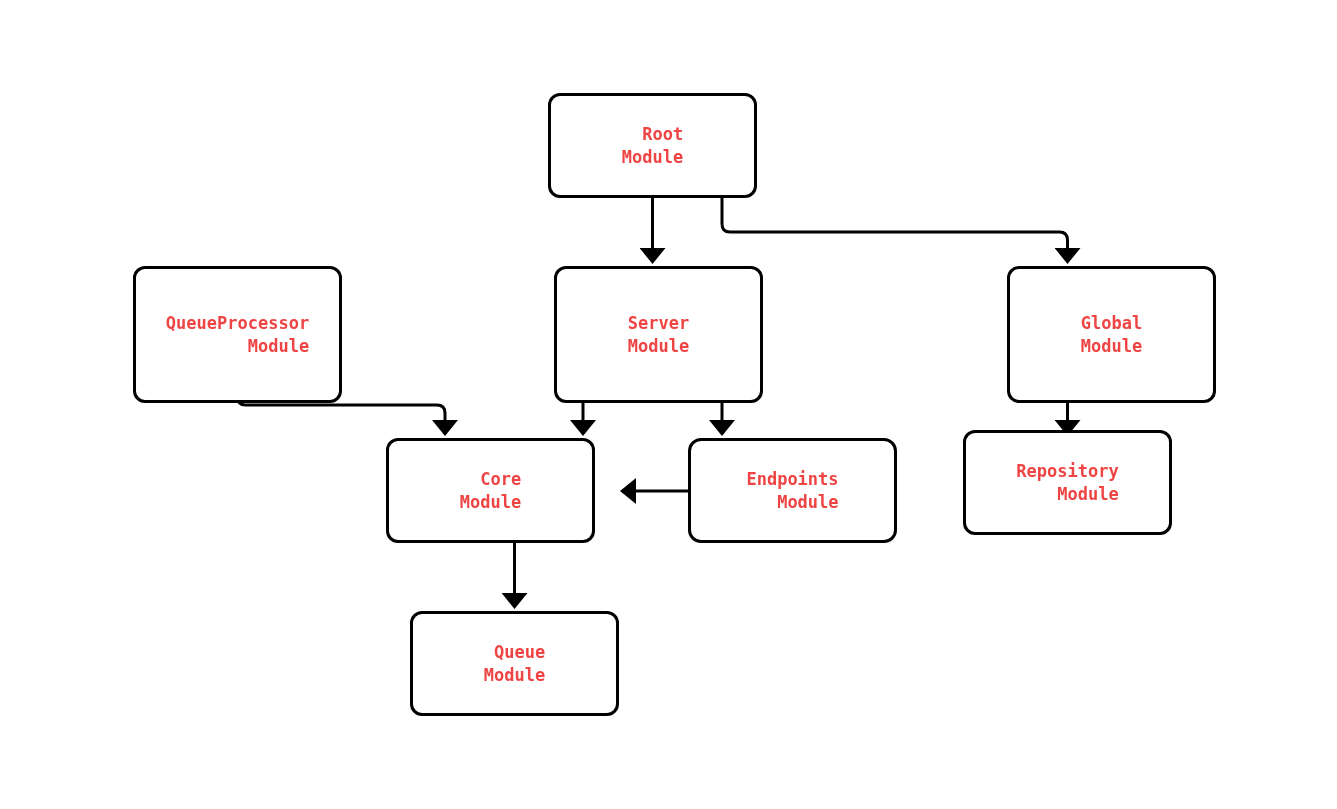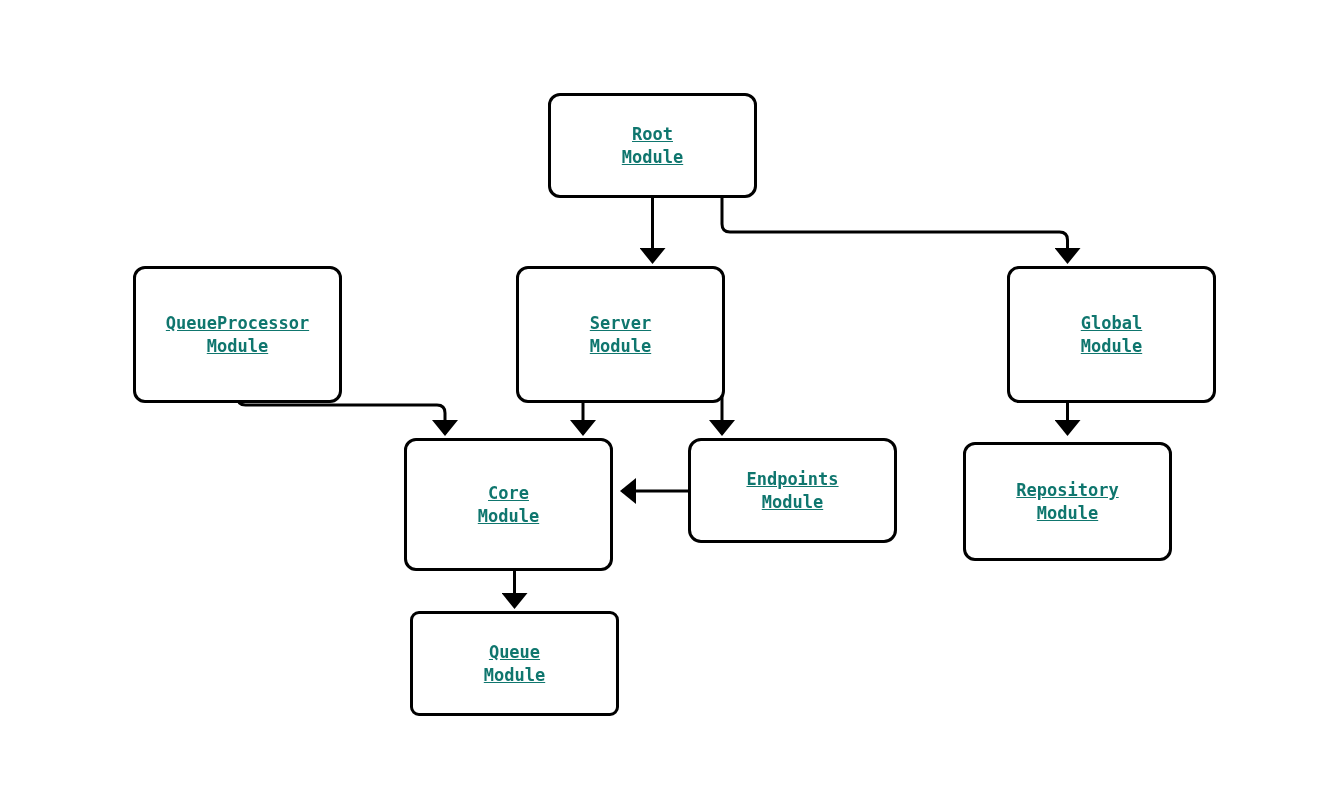--- a/index.html
+++ b/index.html
@@ -36,35 +36,34 @@
     background: #ffffff;
     border: 3px solid #000000;
     border-radius: 12px;
     display: flex;
     align-items: center;
     justify-content: center;
   }
   .node .label {
     font-size: 17px;
     font-weight: bold;
-    color: #0f766e;
-    text-align: center;
+    color: #ef4444;
+    text-align: right;
     white-space: pre-line;
     line-height: 23px;
-    text-decoration: underline;
   }
   
   #node-root          { left: 548px; top:  93px; height: 105px; }
   #node-queueprocessor{ left: 133px; top: 266px; }
-  #node-server        { left: 516px; top: 266px; }
+  #node-server        { left: 554px; top: 266px; }
   #node-global        { left: 1007px; top: 266px; }
-  #node-core          { left: 404px; top: 438px; height: 133px; }
+  #node-core          { left: 386px; top: 438px; height: 105px; }
   #node-endpoints     { left: 688px; top: 438px; height: 105px; border-radius: 13px; }
-  #node-repository    { left: 963px; top: 442px; height: 119px; }
-  #node-queue         { left: 410px; top: 611px; height: 105px; border-radius: 9px; }
+  #node-repository    { left: 963px; top: 430px; height: 105px; }
+  #node-queue         { left: 410px; top: 611px; height: 105px; }
 </style>
 </head>
 <body>
 
 <div id="canvas">
 
   <svg id="edge-layer" viewBox="0 0 1337 809" xmlns="http://www.w3.org/2000/svg">
     <defs>
       <marker id="arrowhead" viewBox="0 0 16 26" markerUnits="userSpaceOnUse" markerWidth="16" markerHeight="26" refX="14" refY="13" orient="auto">
         <path d="M0,0 L16,13 L0,26 Z" fill="#000000"></path>

